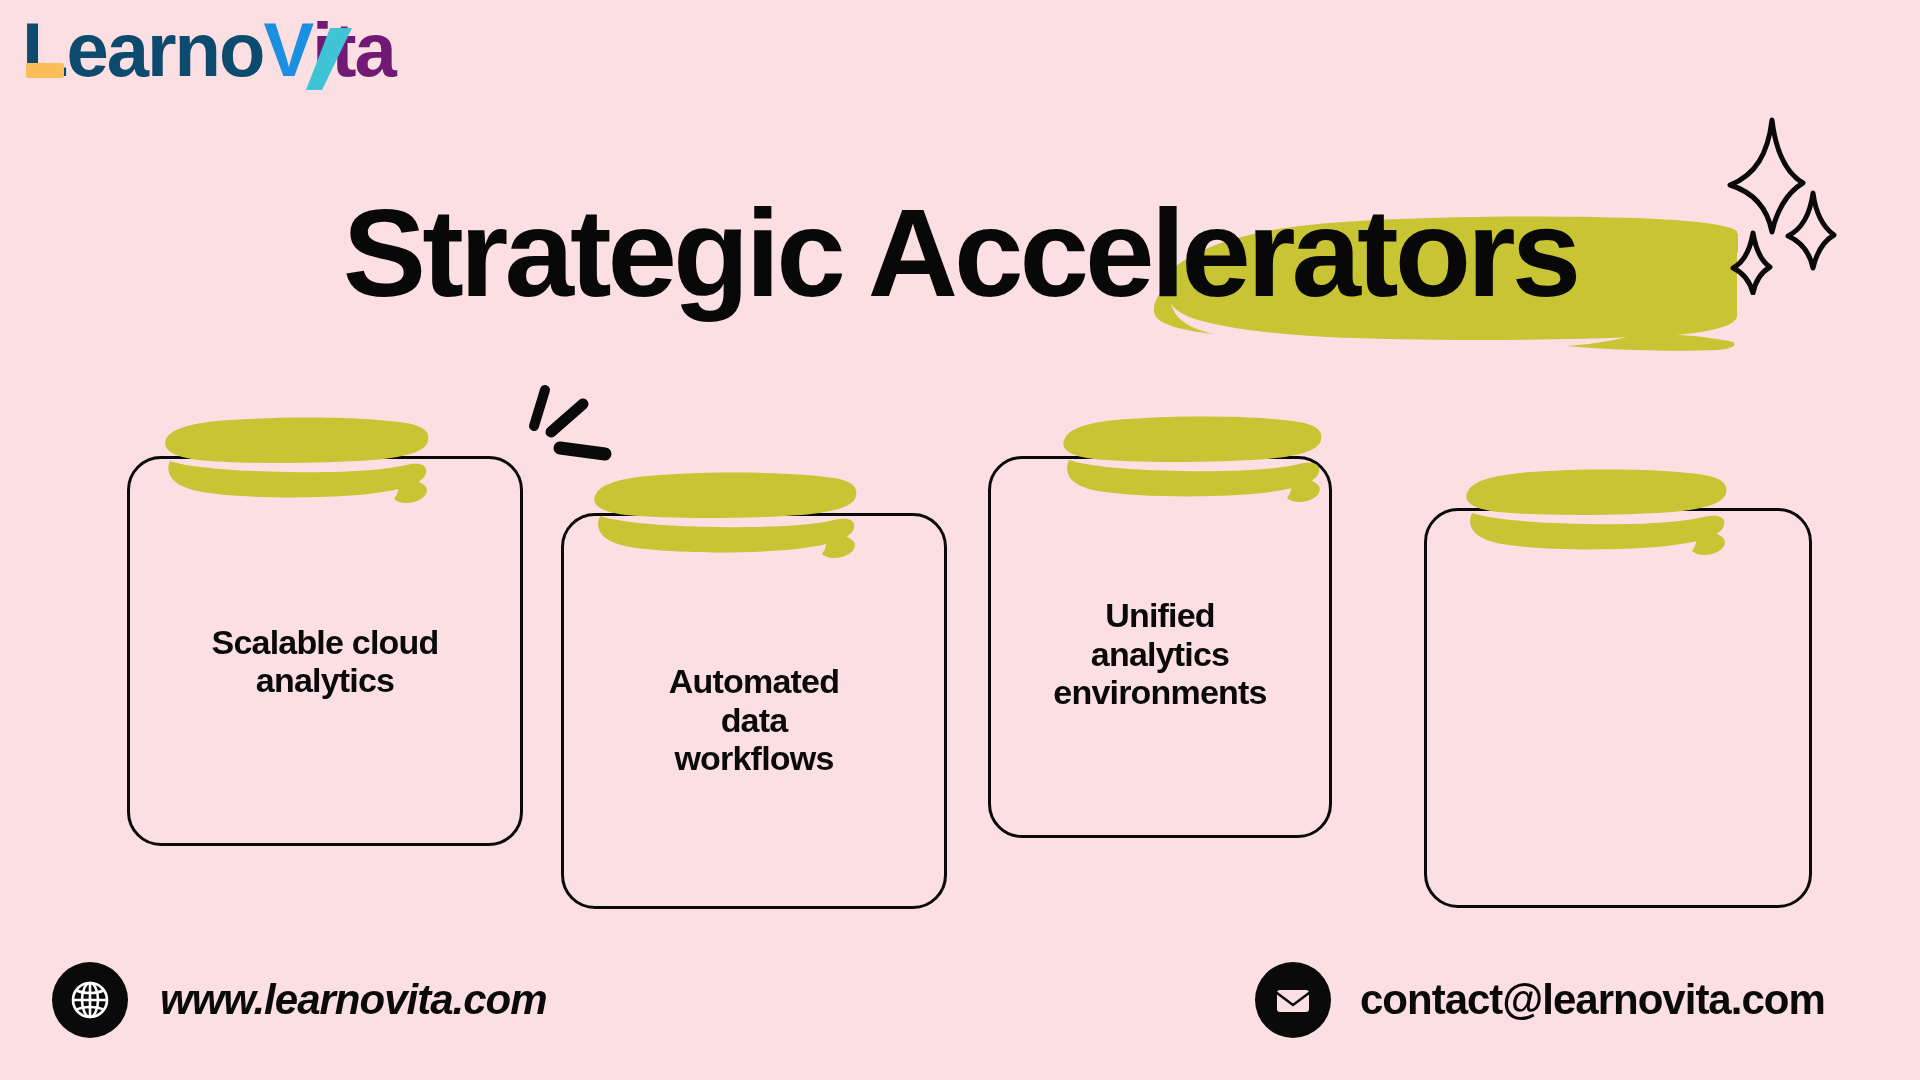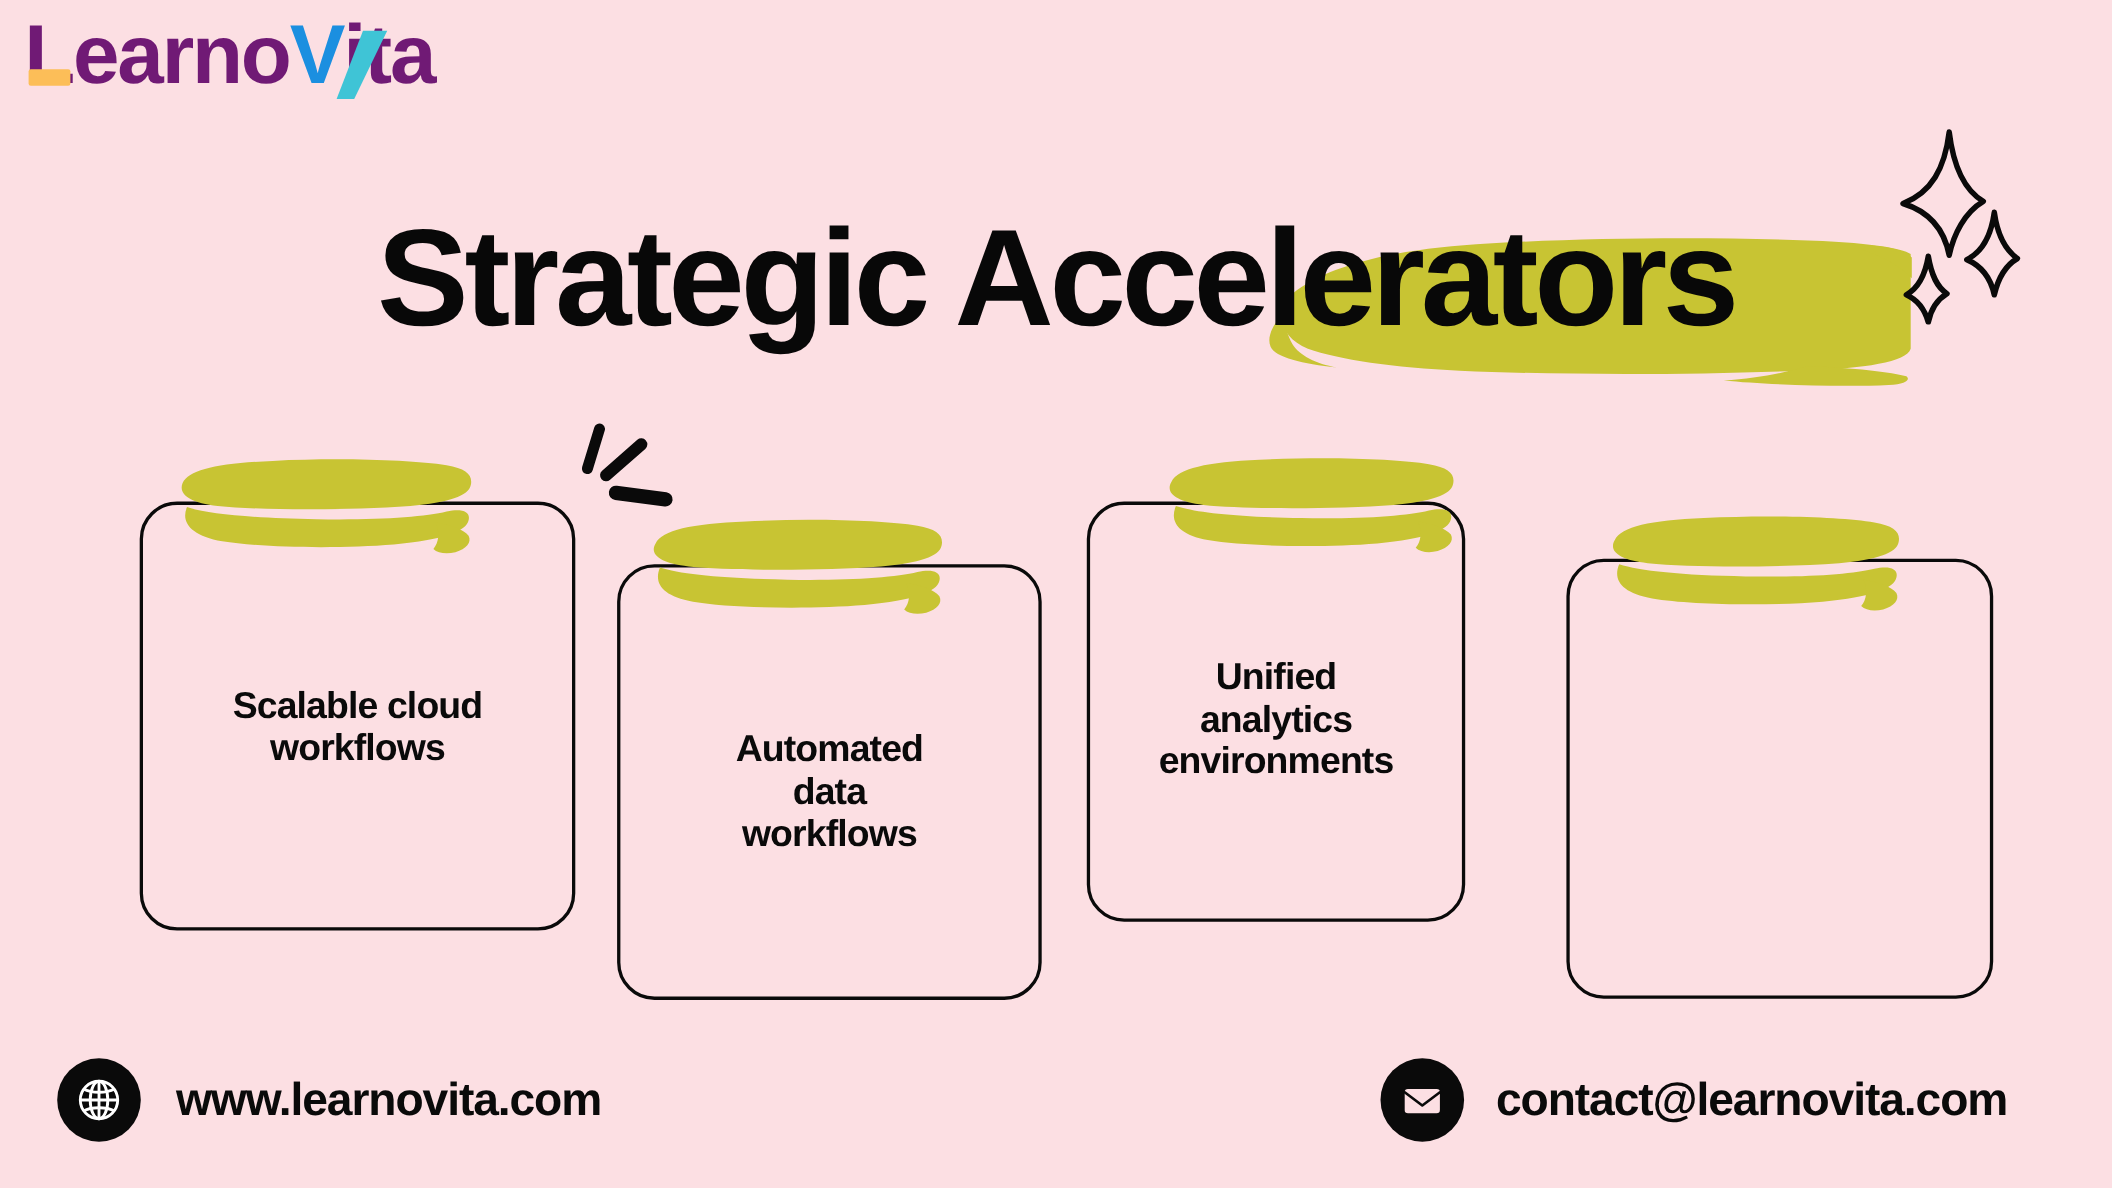--- a/index.html
+++ b/index.html
@@ -27,21 +27,21 @@
     left: 22px;
     top: 12px;
     font-size: 76px;
     font-weight: 700;
     letter-spacing: -2px;
     line-height: 1;
     white-space: nowrap;
     user-select: none;
   }
   #logo .seg { display: inline-block; }
-  .lo-learno { color: #701a75; }
+  .lo-learno { color: #0c4a6e; }
   .lo-v1     { color: #1b8fe0; }
   .lo-ita    { color: #701a75; }
   #logo .lfoot {
     position: absolute;
     left: 4px;
     bottom: 10px;
     width: 38px;
     height: 15px;
     background: #fcbe58;
     border-radius: 2px;
@@ -136,21 +136,21 @@
   #card-2 .card-brush { left: 66px;  top: -45px; width: 266px; height: 100px; }
   #card-3 .card-brush { left: 33px;  top: -44px; width: 268px; height: 100px; }
 
   
   .footer-item {
     position: absolute;
     display: flex;
     align-items: center;
     gap: 32px;
   }
-  #footer-web   { left: 52px;   top: 962px; }
+  #footer-web   { left: 52px;   top: 962px; font-style: italic; }
   #footer-mail  { left: 1255px; top: 962px; gap: 29px; }
 
   .footer-icon {
     width: 76px;
     height: 76px;
     border-radius: 50%;
     background: #0a0a0a;
     display: flex;
     align-items: center;
     justify-content: center;
@@ -212,21 +212,21 @@
   <div class="card" id="card-0">
     <svg class="card-brush" viewBox="0 0 275 100" preserveAspectRatio="none">
       <path d="M8,24 C14,12 40,6 90,4 C150,1 215,3 248,8 C266,11 272,17 270,26
                C268,36 250,42 215,45 C160,49 80,49 40,45 C14,42 4,34 8,24 Z" fill="#c8c433"></path>
       <path d="M12,46 C30,52 70,56 130,57 C185,58 228,55 248,50 C262,47 270,50 268,58
                C266,68 245,76 200,80 C150,84 80,83 44,77 C16,72 6,60 12,46 Z" fill="#c8c433"></path>
       <path d="M238,60 C252,62 263,66 268,72 C271,78 266,84 256,87 C248,89 240,88 236,84
                C241,78 242,69 238,60 Z" fill="#c8c433"></path>
     </svg>
     <div class="card-label">Scalable cloud
-workflows</div>
+analytics</div>
   </div>
 
   <div class="card" id="card-1">
     <svg class="card-brush" viewBox="0 0 270 100" preserveAspectRatio="none">
       <path d="M8,24 C14,12 40,6 90,4 C150,1 215,3 246,8 C264,11 270,17 268,26
                C266,36 248,42 213,45 C158,49 78,49 38,45 C12,42 2,34 8,24 Z" fill="#c8c433"></path>
       <path d="M12,46 C30,52 70,56 128,57 C183,58 226,55 246,50 C260,47 268,50 266,58
                C264,68 243,76 198,80 C148,84 78,83 42,77 C14,72 6,60 12,46 Z" fill="#c8c433"></path>
       <path d="M236,60 C250,62 261,66 266,72 C269,78 264,84 254,87 C246,89 238,88 234,84
                C239,78 240,69 236,60 Z" fill="#c8c433"></path>

